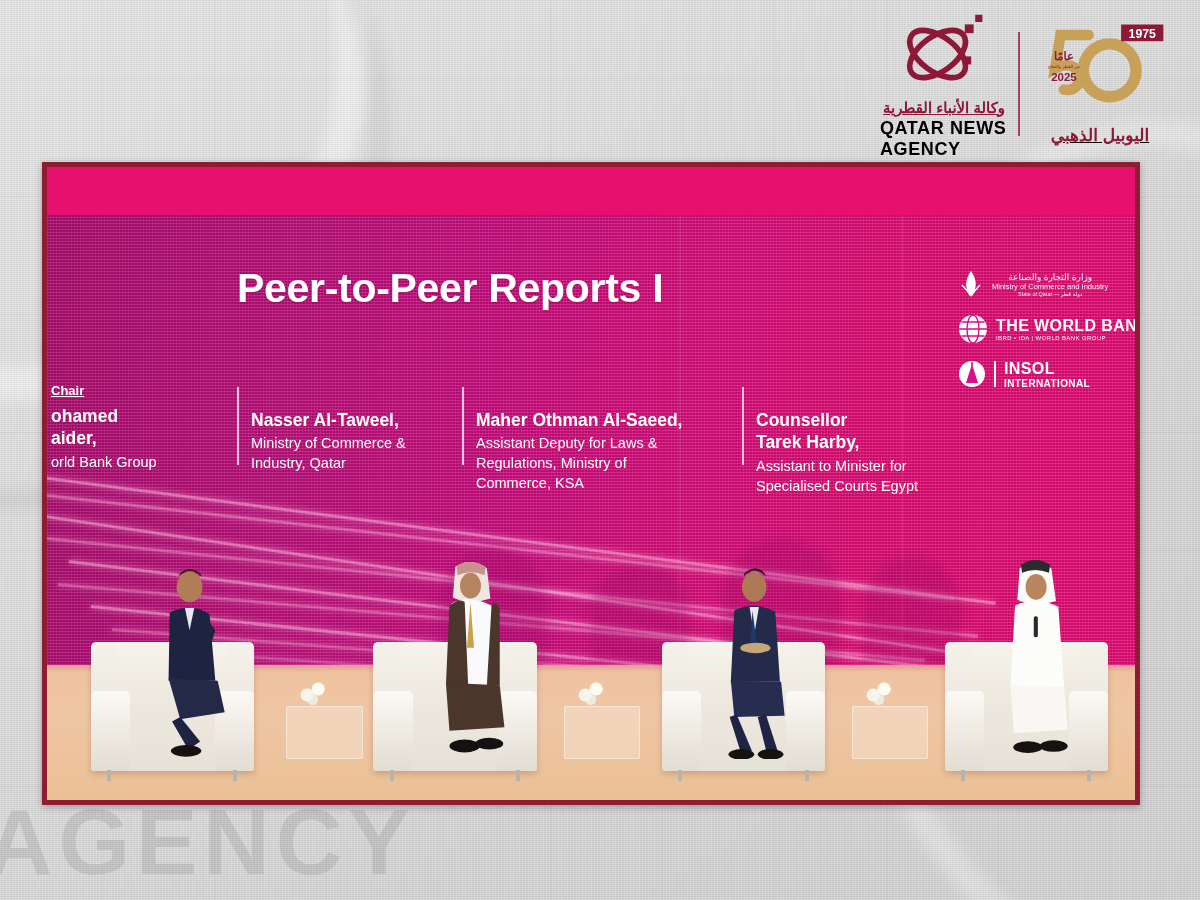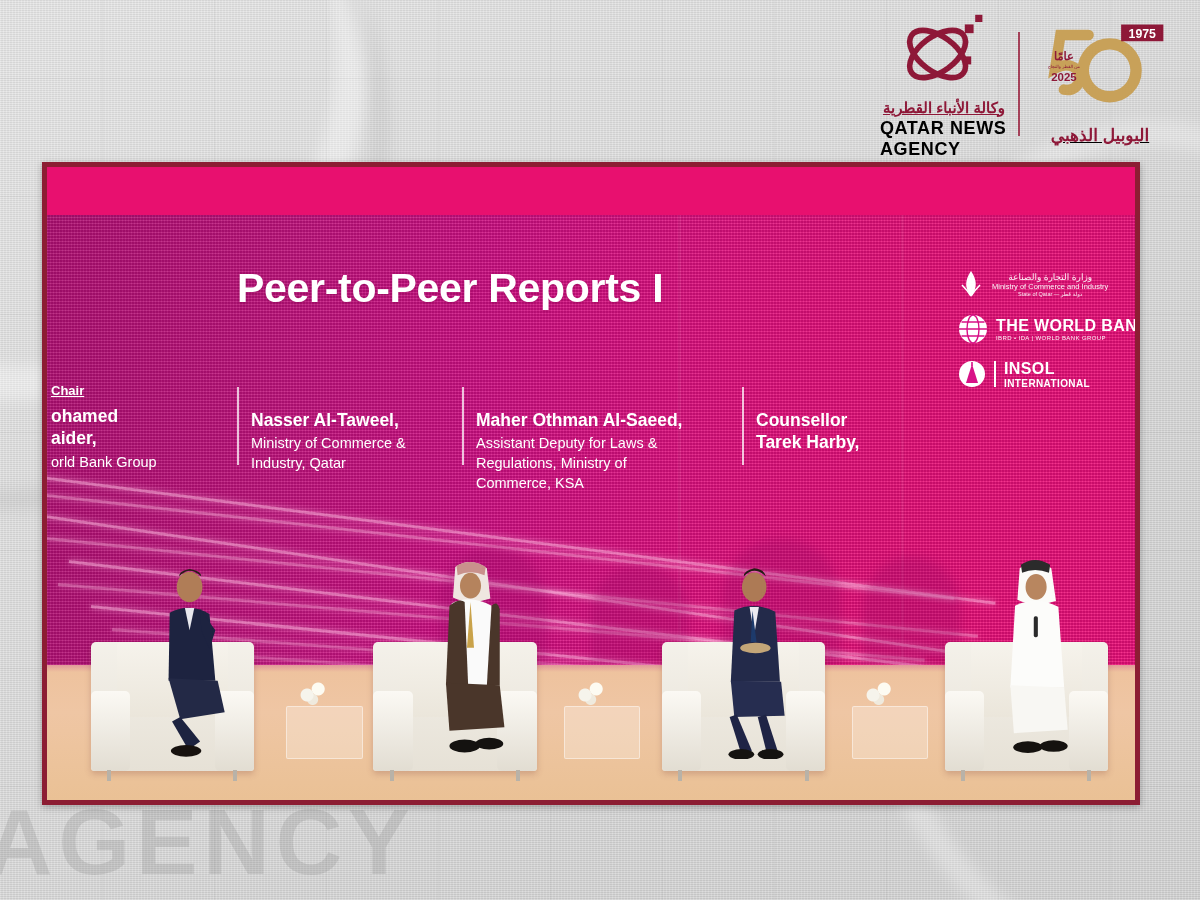--- a/index.html
+++ b/index.html
@@ -371,20 +371,22 @@
       <div class="spk" style="width:280px; padding-top:26px;">
         <div class="spk-name">Maher Othman Al-Saeed,</div>
         <div class="spk-org" style="white-space:pre-line">Assistant Deputy for Laws &amp;
 Regulations, Ministry of
 Commerce, KSA</div>
       </div>
 
       <div class="spk" style="width:215px; padding-top:26px;">
         <div class="spk-name" style="white-space:pre-line">Counsellor
 Tarek Harby,</div>
+        <div class="spk-org" style="white-space:pre-line">Assistant to Minister for
+Specialised Courts Egypt</div>
       </div>
     </div>
 
     <div class="slide-logos">
 
       <div class="slogo">
         <svg width="26" height="30" viewBox="0 0 26 30">
           <path d="M13 2 C9 8 7 14 9 20 C10 24 13 27 13 27 C13 27 16 24 17 20 C19 14 17 8 13 2Z" fill="#fff"></path>
           <path d="M4 16 Q10 22 13 27" stroke="#fff" stroke-width="1.6" fill="none"></path>
           <path d="M22 16 Q16 22 13 27" stroke="#fff" stroke-width="1.6" fill="none"></path>

